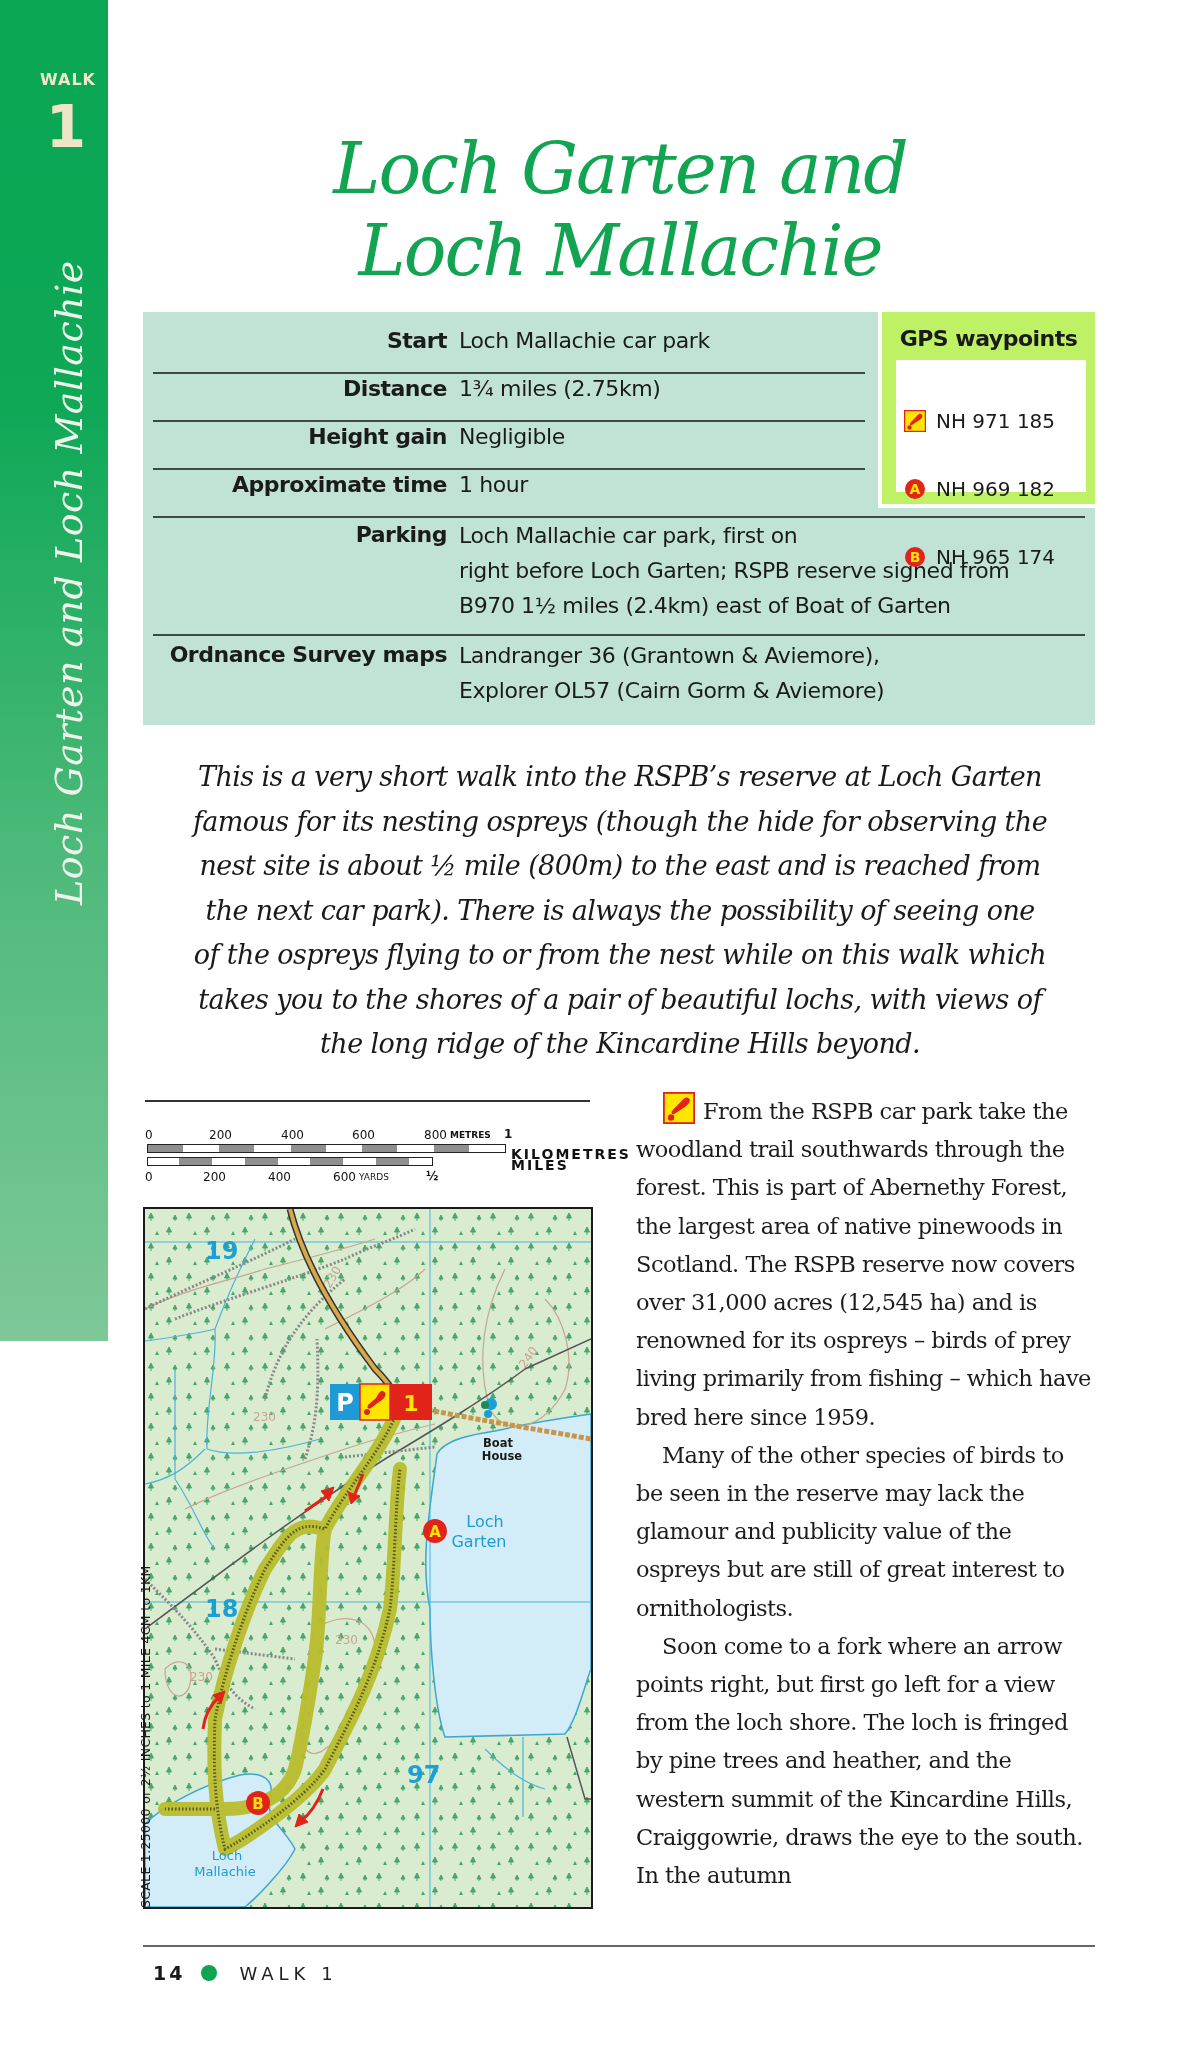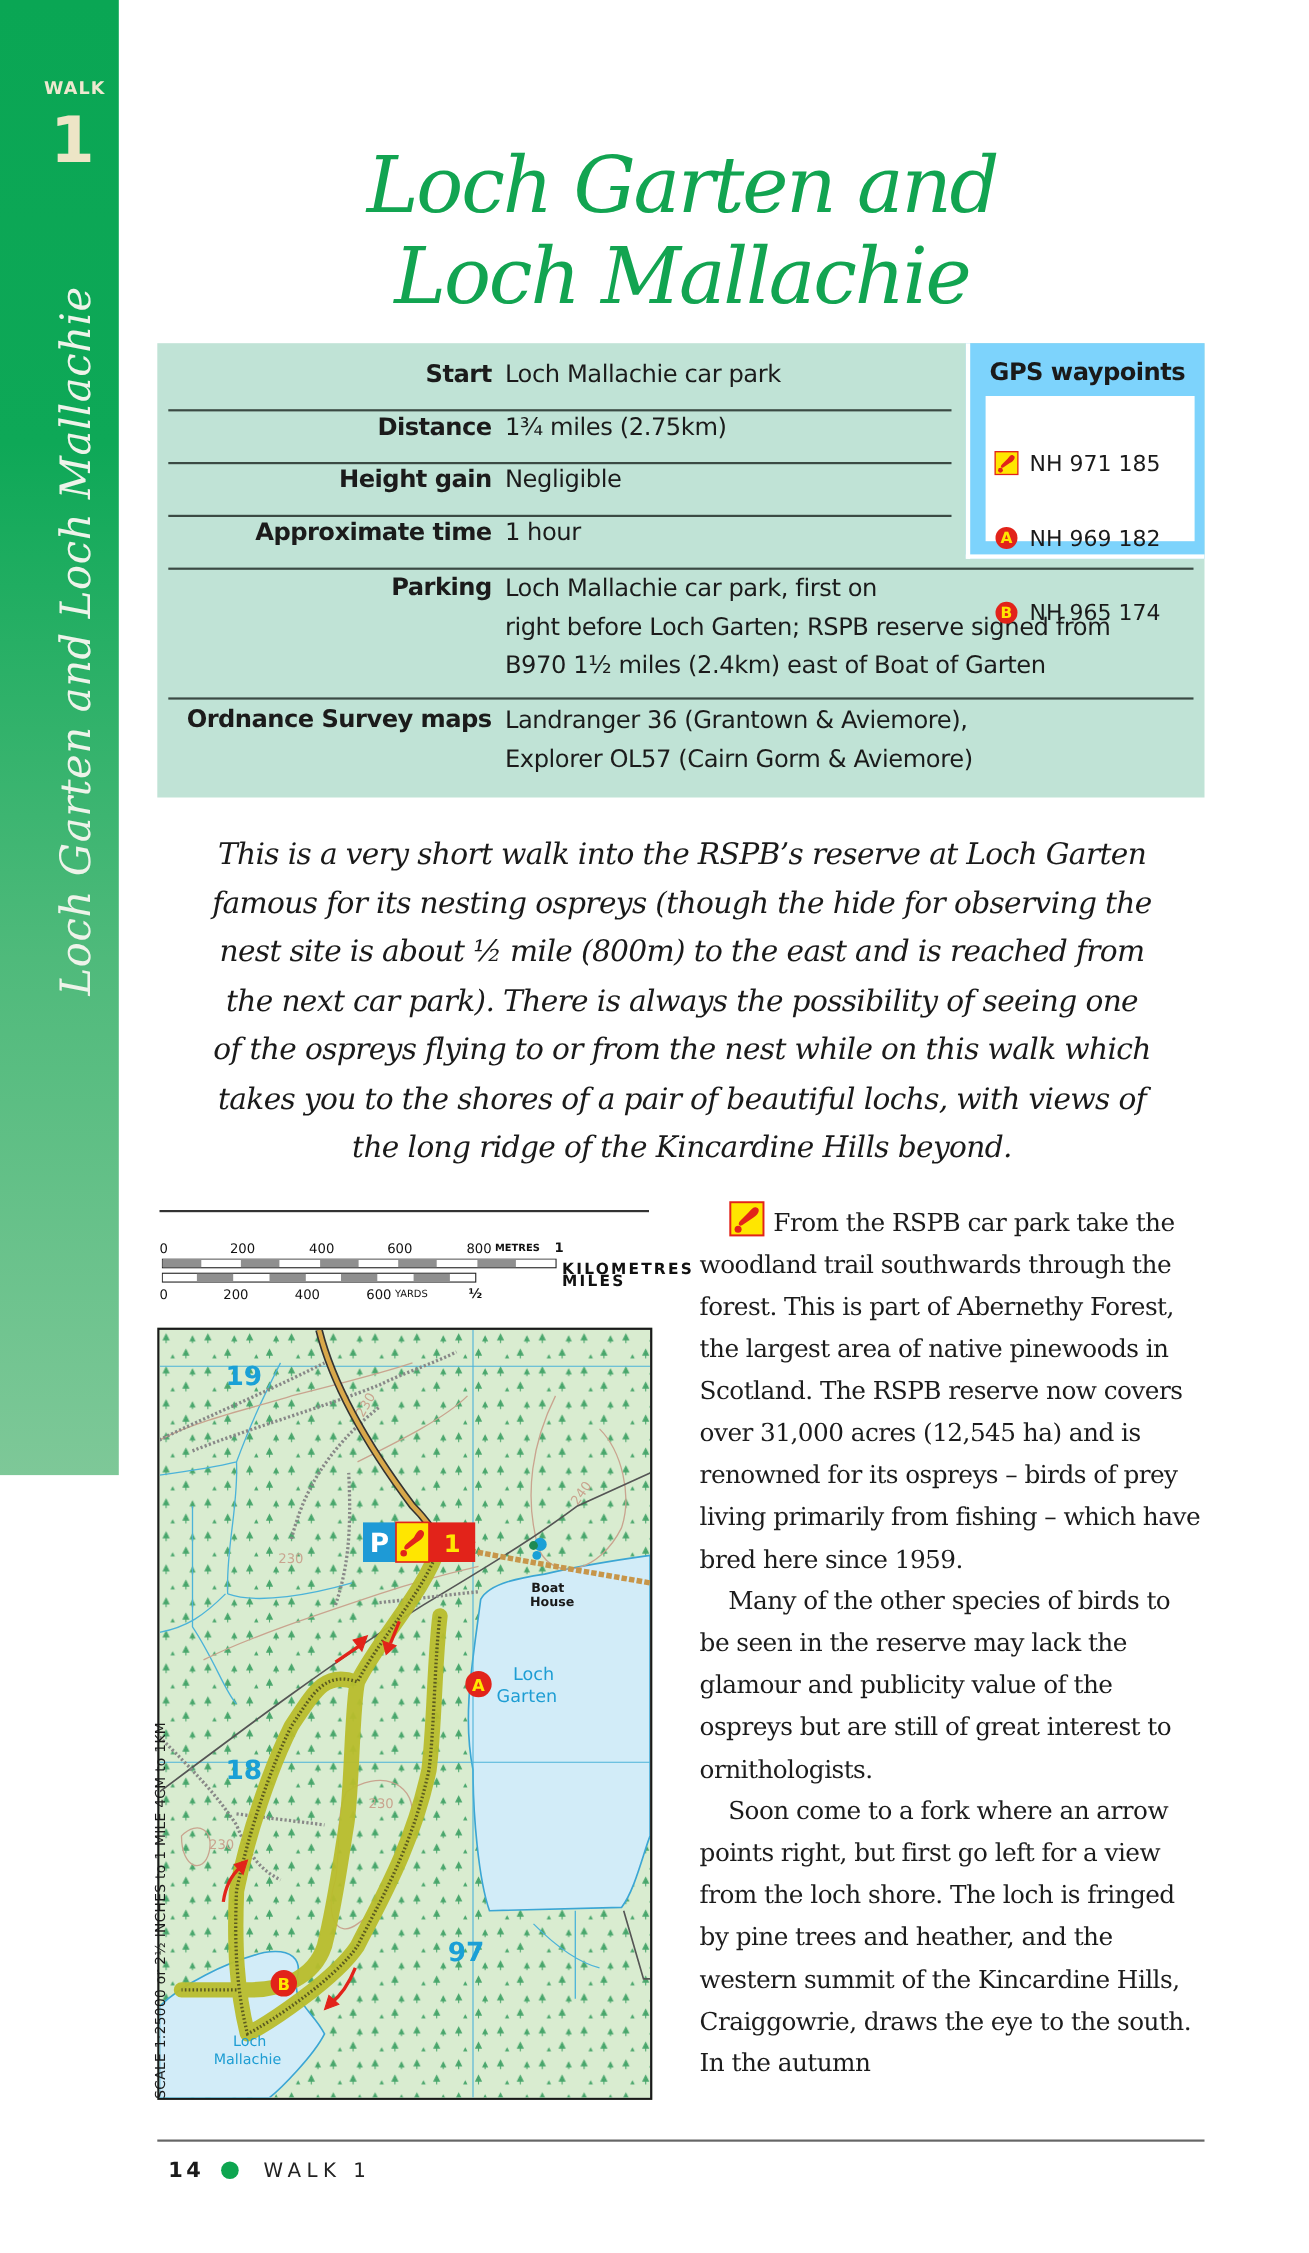--- a/index.html
+++ b/index.html
@@ -40,21 +40,21 @@
     background: #c0e3d6;
     font-family: "DejaVu Sans", sans-serif; font-size: 22px; color: #1b1b1b;
   }
   .info .row { position: absolute; left: 10px; display: flex; }
   .info .lbl { width: 306px; text-align: right; font-weight: bold; padding-right: 12px; letter-spacing: -0.5px; }
   .info .val { letter-spacing: -0.4px; }
   .info .rule { position: absolute; left: 10px; height: 2px; background: #3b4a44; }
 
   .gps {
     position: absolute; left: 878px; top: 312px; width: 217px; height: 196px;
-    background: #7dd3fc; border-left: 4px solid #ffffff; border-bottom: 4px solid #ffffff;
+    background: #bef264; border-left: 4px solid #ffffff; border-bottom: 4px solid #ffffff;
   }
   .gps .gps-title {
     position: absolute; top: 14px; left: 0; width: 213px; text-align: center;
     font-family: "DejaVu Sans", sans-serif; font-weight: bold; font-size: 22px; letter-spacing: -0.5px;
   }
   .gps .gps-list {
     position: absolute; left: 14px; top: 48px; width: 190px; height: 132px; background: #ffffff;
     padding-top: 10px;
   }
   .gps .wp { display: flex; align-items: center; height: 34px; padding-left: 8px; font-family: "DejaVu Sans", sans-serif; font-size: 20px; margin-top: 34px; }

